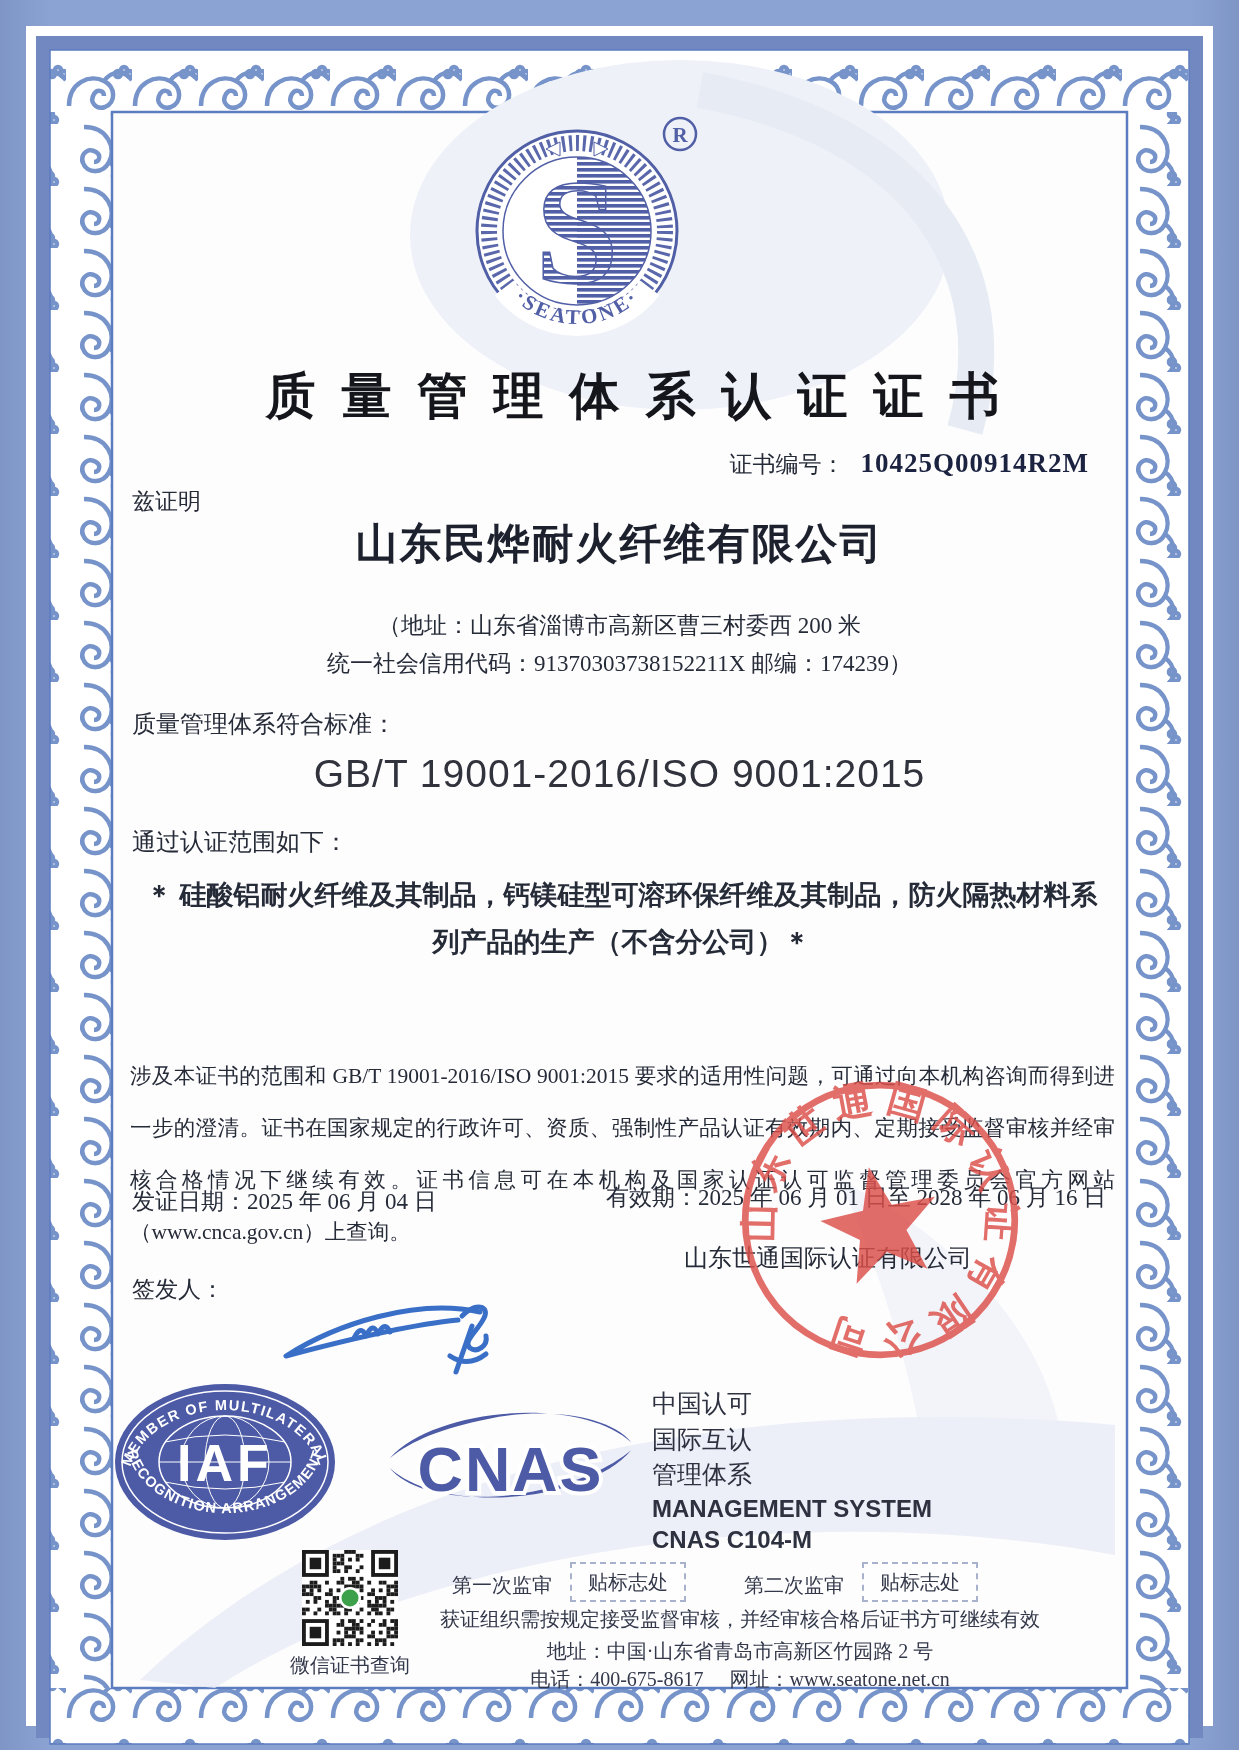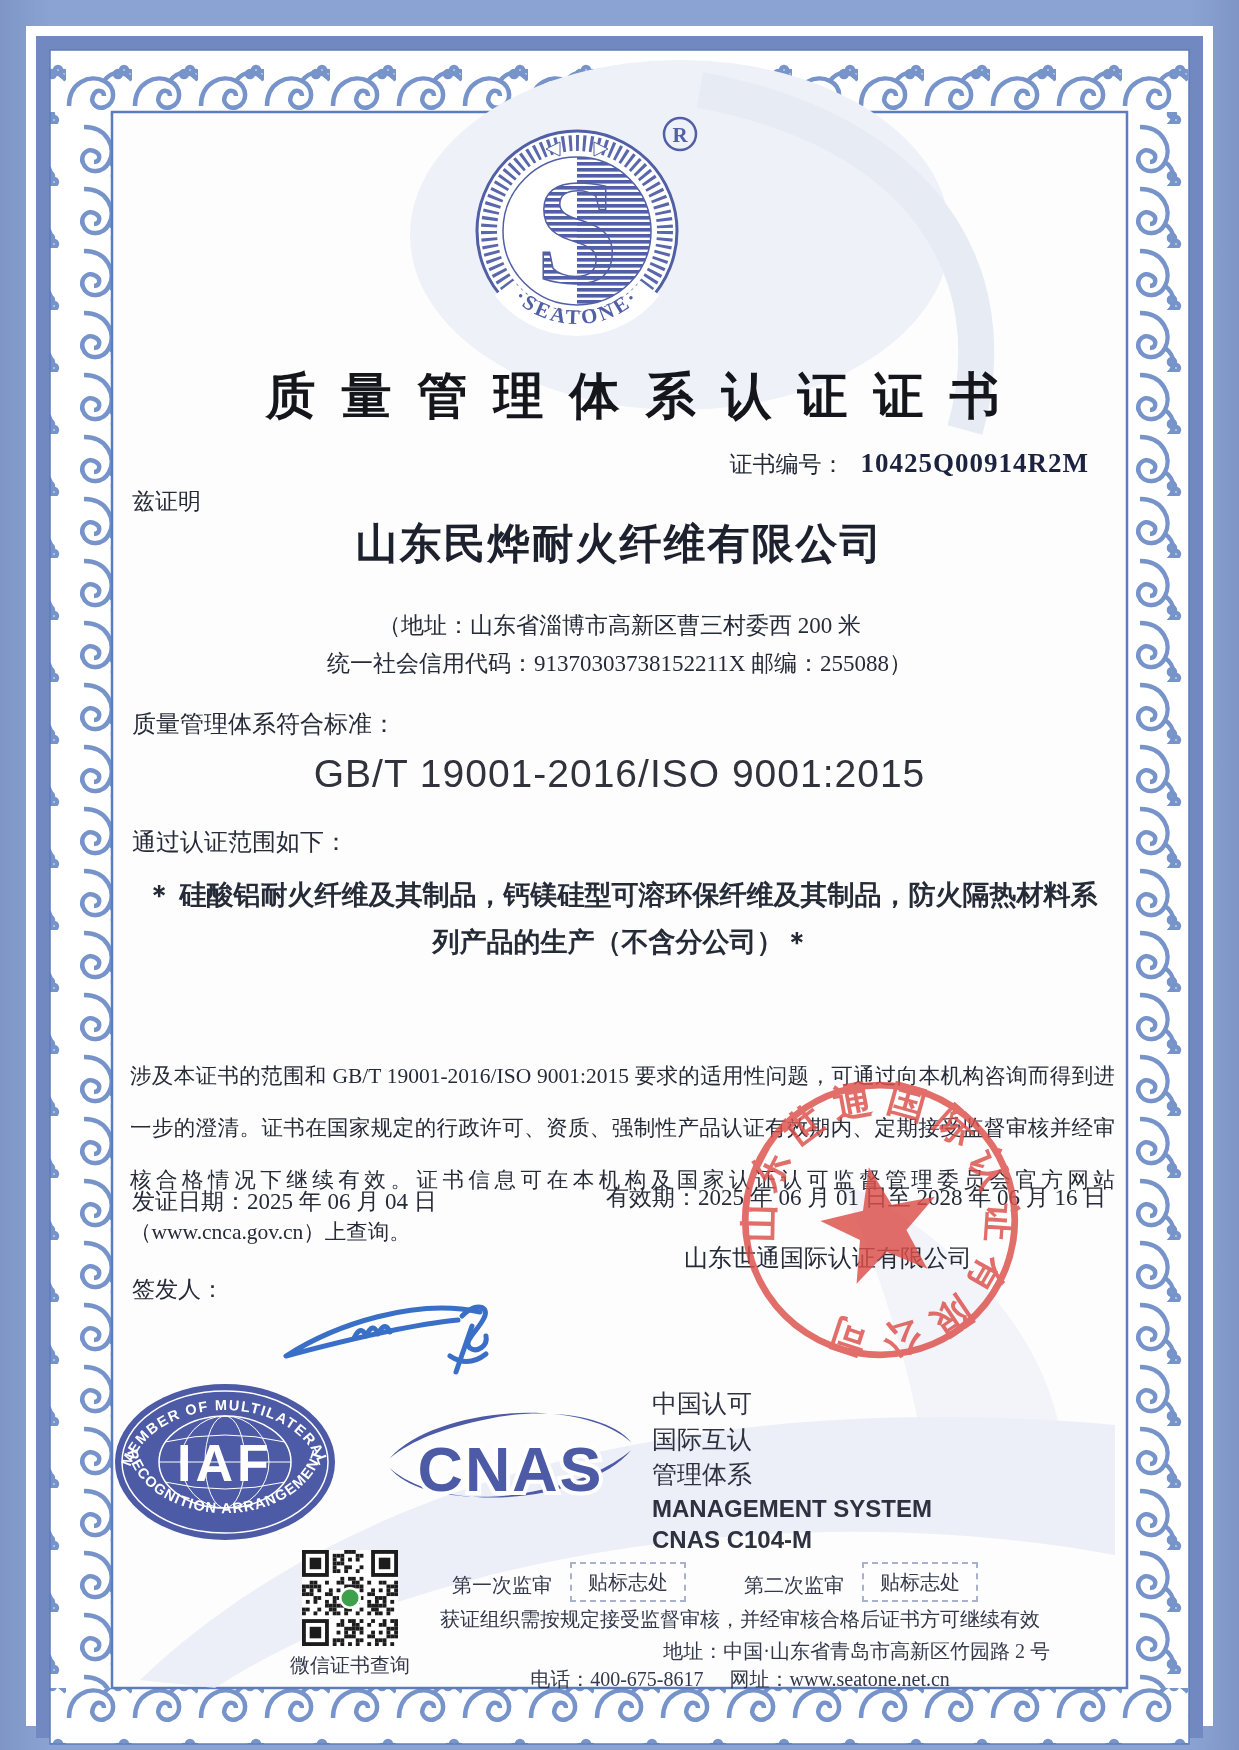--- a/index.html
+++ b/index.html
@@ -94,21 +94,21 @@
 
   <div class="abs ctr title" style="top:351px;margin-top:12px;">质量管理体系认证证书</div>
   <div class="abs" style="left:114px;top:448px;width:975px;display:flex;justify-content:flex-end;align-items:baseline;gap:16px;">
     <span class="certno-label">证书编号：</span>
     <span class="certno-value">10425Q00914R2M</span>
   </div>
 
   <div class="abs small" style="left:132px;top:486px;">兹证明</div>
   <div class="abs ctr company" style="top:516px;">山东民烨耐火纤维有限公司</div>
   <div class="abs ctr small" style="top:610px;">（地址：山东省淄博市高新区曹三村委西 200 米</div>
-  <div class="abs ctr small" style="top:648px;">统一社会信用代码：91370303738152211X 邮编：255088）</div>
+  <div class="abs ctr small" style="top:648px;">统一社会信用代码：91370303738152211X 邮编：174239）</div>
 
   <div class="abs lbl" style="left:132px;top:708px;">质量管理体系符合标准：</div>
   <div class="abs ctr std sans" style="top:752px;">GB/T 19001-2016/ISO 9001:2015</div>
 
   <div class="abs lbl" style="left:132px;top:826px;">通过认证范围如下：</div>
   <div class="abs scope" style="left:134px;top:872px;width:975px;text-align:center;">＊ 硅酸铝耐火纤维及其制品，钙镁硅型可溶环保纤维及其制品，防火隔热材料系列产品的生产（不含分公司）＊</div>
 
   <div class="abs legal" style="left:130px;top:1050px;width:985px;">涉及本证书的范围和 GB/T 19001-2016/ISO 9001:2015 要求的适用性问题，可通过向本机构咨询而得到进一步的澄清。证书在国家规定的行政许可、资质、强制性产品认证有效期内、定期接受监督审核并经审核合格情况下继续有效。证书信息可在本机构及国家认证认可监督管理委员会官方网站（www.cnca.gov.cn）上查询。</div>
 
   <div class="abs small" style="left:132px;top:1186px;">
@@ -381,21 +381,21 @@
   <div class="abs foot" style="left:452px;top:1572px;">第一次监审</div>
   <div class="abs stickerbox" style="left:570px;top:1562px;width:112px;height:36px;">
     <span>贴标志处</span>
   </div>
   <div class="abs foot" style="left:744px;top:1572px;">第二次监审</div>
   <div class="abs stickerbox" style="left:862px;top:1562px;width:112px;height:36px;">
     <span>贴标志处</span>
   </div>
 
   <div class="abs foot" style="left:400px;top:1606px;width:680px;text-align:center;">获证组织需按规定接受监督审核，并经审核合格后证书方可继续有效</div>
-  <div class="abs foot" style="left:430px;top:1638px;width:620px;text-align:right;">地址：中国·山东省青岛市高新区竹园路 2 号</div>
+  <div class="abs foot" style="left:430px;top:1638px;width:620px;text-align:center;">地址：中国·山东省青岛市高新区竹园路 2 号</div>
   <div class="abs foot" style="left:430px;top:1666px;width:620px;display:flex;justify-content:center;gap:15px 26px;">
     <span>
       <span>电话：</span><span>400-675-8617</span>
     </span>
     <span>
       <span>网址：</span><span>www.seatone.net.cn</span>
     </span>
   </div>
 
 </div>

